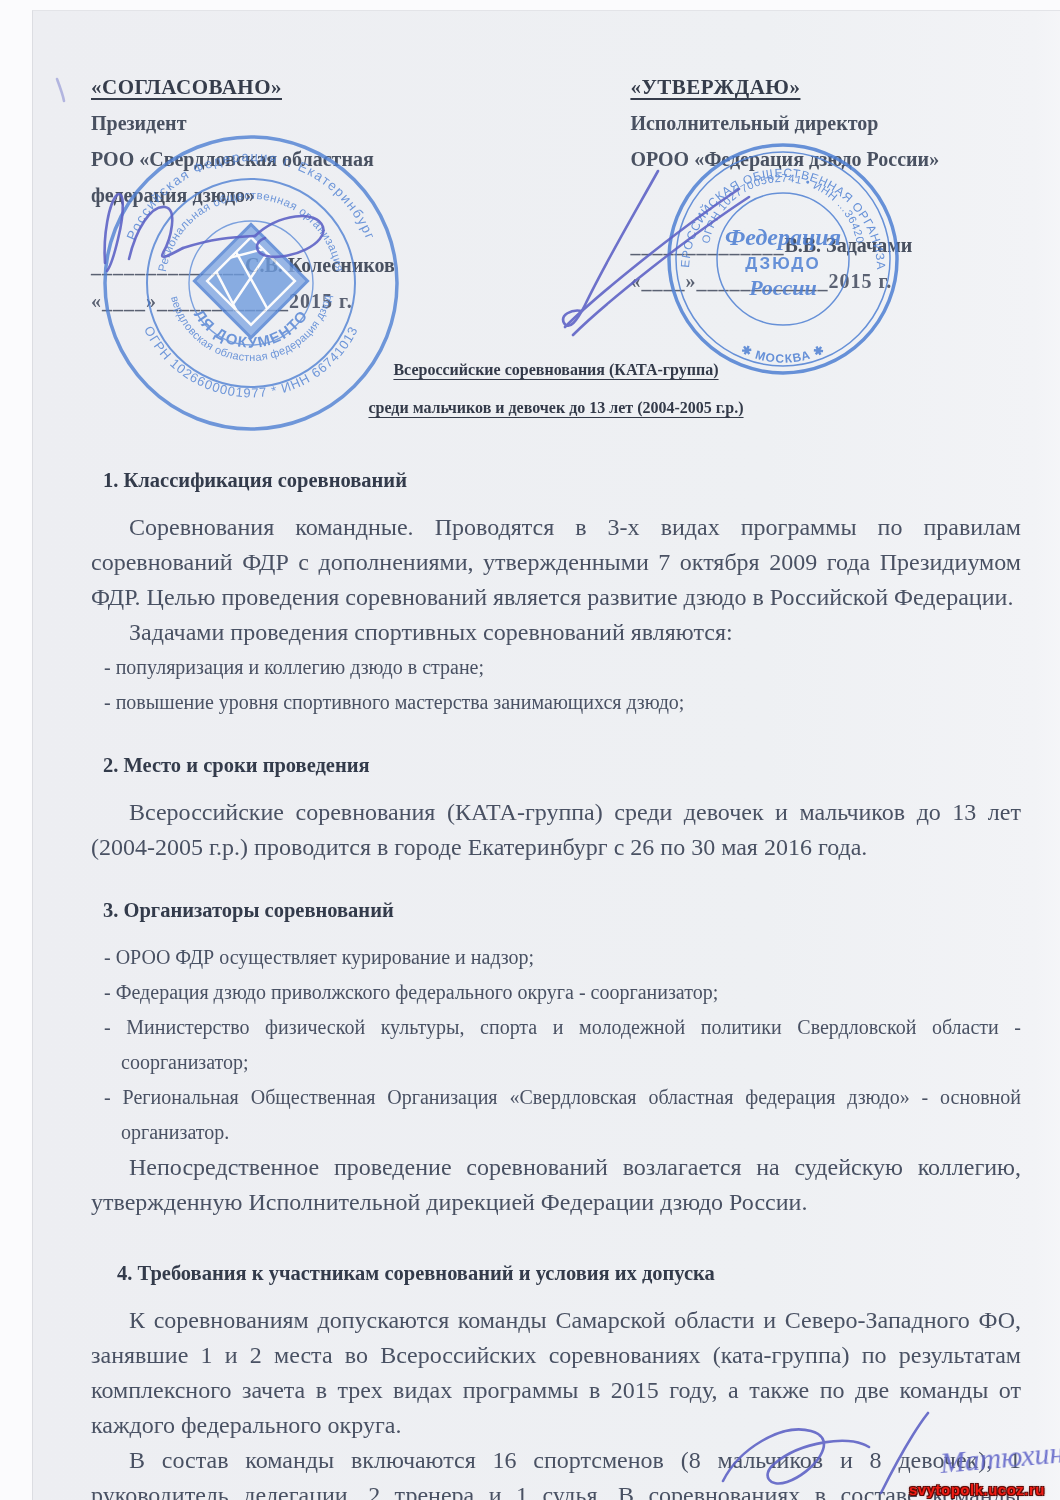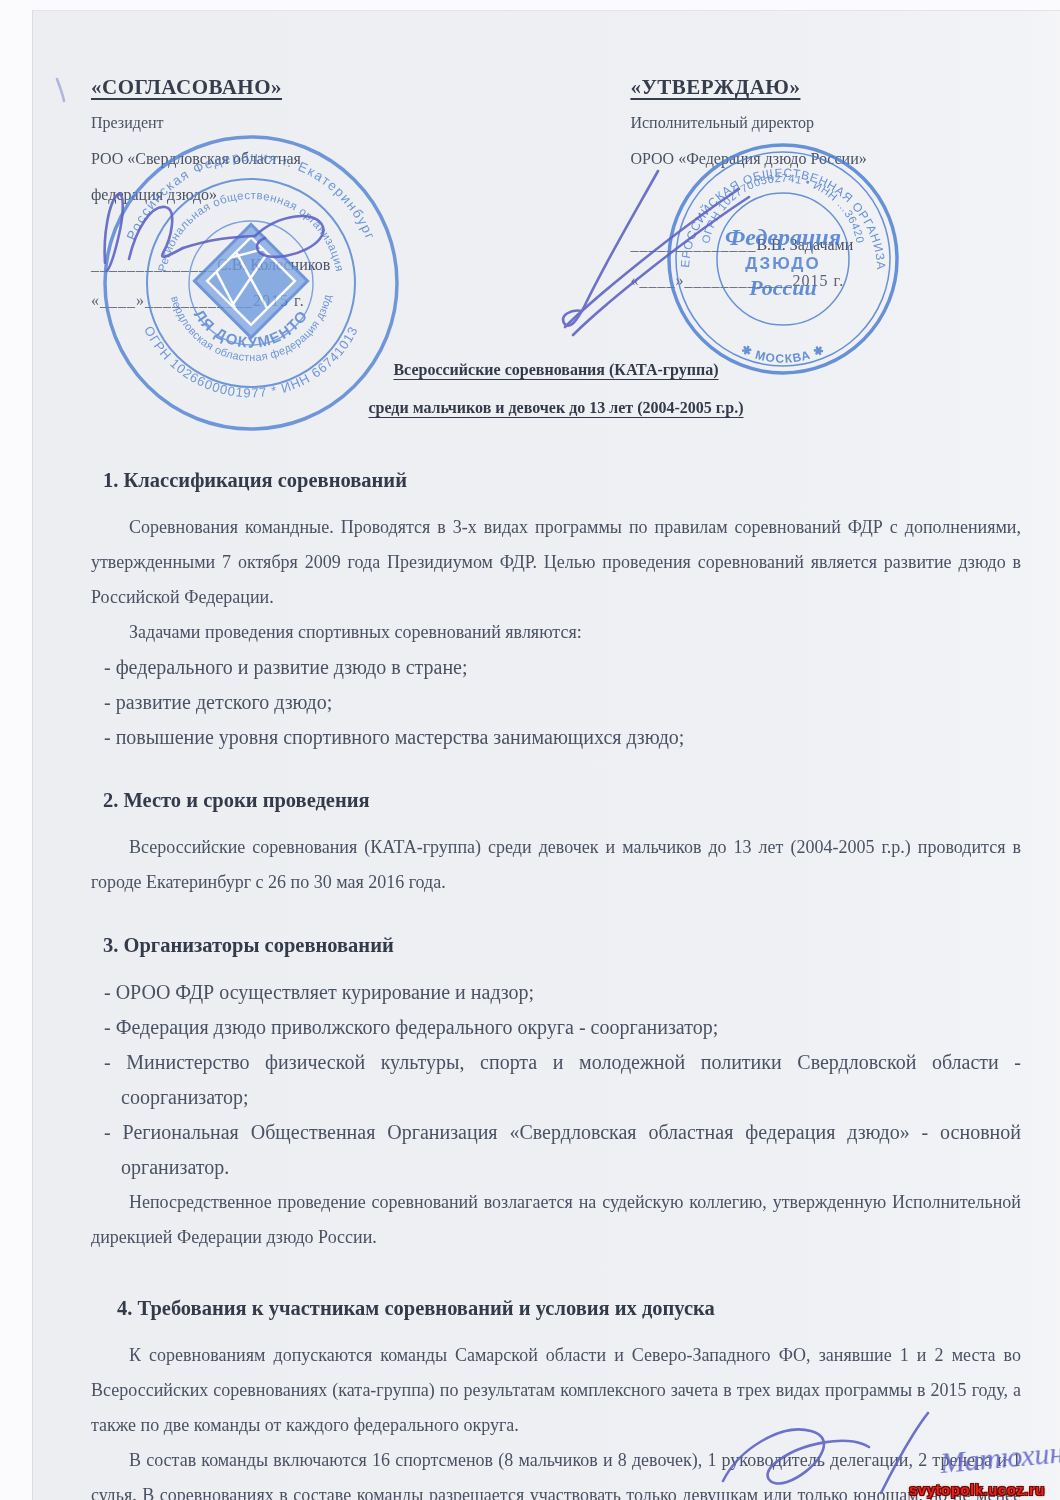--- a/index.html
+++ b/index.html
@@ -17,41 +17,41 @@
     border-left:1px solid #dcdde2;
     border-top:1px solid #e3e4e8;
     color:#434b5c;
   }
   .content{padding:58px 56px 0 58px;}
   
   .hdr{display:flex;justify-content:space-between;}
   .hdr-col{display:block;}
   .hdr-left{width:47%;}
   .hdr-right{width:42%;}
-  .hrow{font-size:16px;line-height:36px;white-space:nowrap;color:#495161;}
+  .hrow{font-size:20px;line-height:36px;white-space:nowrap;color:#495161;font-weight:bold;}
   .hdr-heading{
     font-size:21px;font-weight:bold;color:#353c4b;
     text-decoration:underline;text-underline-offset:4px;
     letter-spacing:.5px;
   }
   .mt34{margin-top:34px;}
   .mt50{margin-top:50px;}
   .sign-line{letter-spacing:1px;color:#5a6172;}
   
   .doc-title{
     margin-top:32px;text-align:center;
     font-size:16px;font-weight:bold;color:#333a49;line-height:38px;
   }
   .doc-title .tline{text-decoration:underline;text-underline-offset:4px;}
   
   .section{margin-top:28px;}
   .section-gap-lg{margin-top:36px;}
   .sec-heading{font-size:20.5px;font-weight:bold;color:#333b4b;line-height:35px;margin:12px;}
   .sec-heading.indented{padding-left:14px;}
-  .para{margin:0;font-size:18px;line-height:35px;text-indent:38px;text-align:justify;color:#495163;}
+  .para{margin:0;font-size:24px;line-height:35px;text-indent:38px;text-align:justify;color:#495163;}
   .bullet{
     margin-left:13px;padding-left:17px;text-indent:-17px;
     font-size:20px;line-height:35px;text-align:justify;color:#495163;
   }
   
   .overlay{position:absolute;pointer-events:none;}
   .watermark{
     position:absolute;right:15px;bottom:2px;
     font-family:"Liberation Sans", sans-serif;
     font-weight:bold;font-size:15px;letter-spacing:.5px;
@@ -87,22 +87,21 @@
 
     <div class="doc-title">
       <div><span class="tline">Всероссийские соревнования (КАТА-группа)</span></div>
       <div><span class="tline">среди мальчиков и девочек до 13 лет (2004-2005 г.р.)</span></div>
     </div>
 
     <div class="section section-gap-lg">
       <div class="sec-heading">1. Классификация соревнований</div>
       <p class="para">Соревнования командные. Проводятся в 3-х видах программы по правилам соревнований ФДР с дополнениями, утвержденными 7 октября 2009 года Президиумом ФДР. Целью проведения соревнований является развитие дзюдо в Российской Федерации.</p>
       <p class="para">Задачами проведения спортивных соревнований являются:</p>
-      <div class="bullet">- федерального и развитие дзюдо в стране;</div>
-      <div class="bullet">- развитие детского дзюдо;</div>
+      <div class="bullet">- популяризация и коллегию дзюдо в стране;</div>
       <div class="bullet">- повышение уровня спортивного мастерства занимающихся дзюдо;</div>
     </div>
 
     <div class="section">
       <div class="sec-heading">2. Место и сроки проведения</div>
       <p class="para">Всероссийские соревнования (КАТА-группа) среди девочек и мальчиков до 13 лет (2004-2005 г.р.) проводится в городе Екатеринбург с 26 по 30 мая 2016 года.</p>
     </div>
 
     <div class="section">
       <div class="sec-heading">3. Организаторы соревнований</div>

